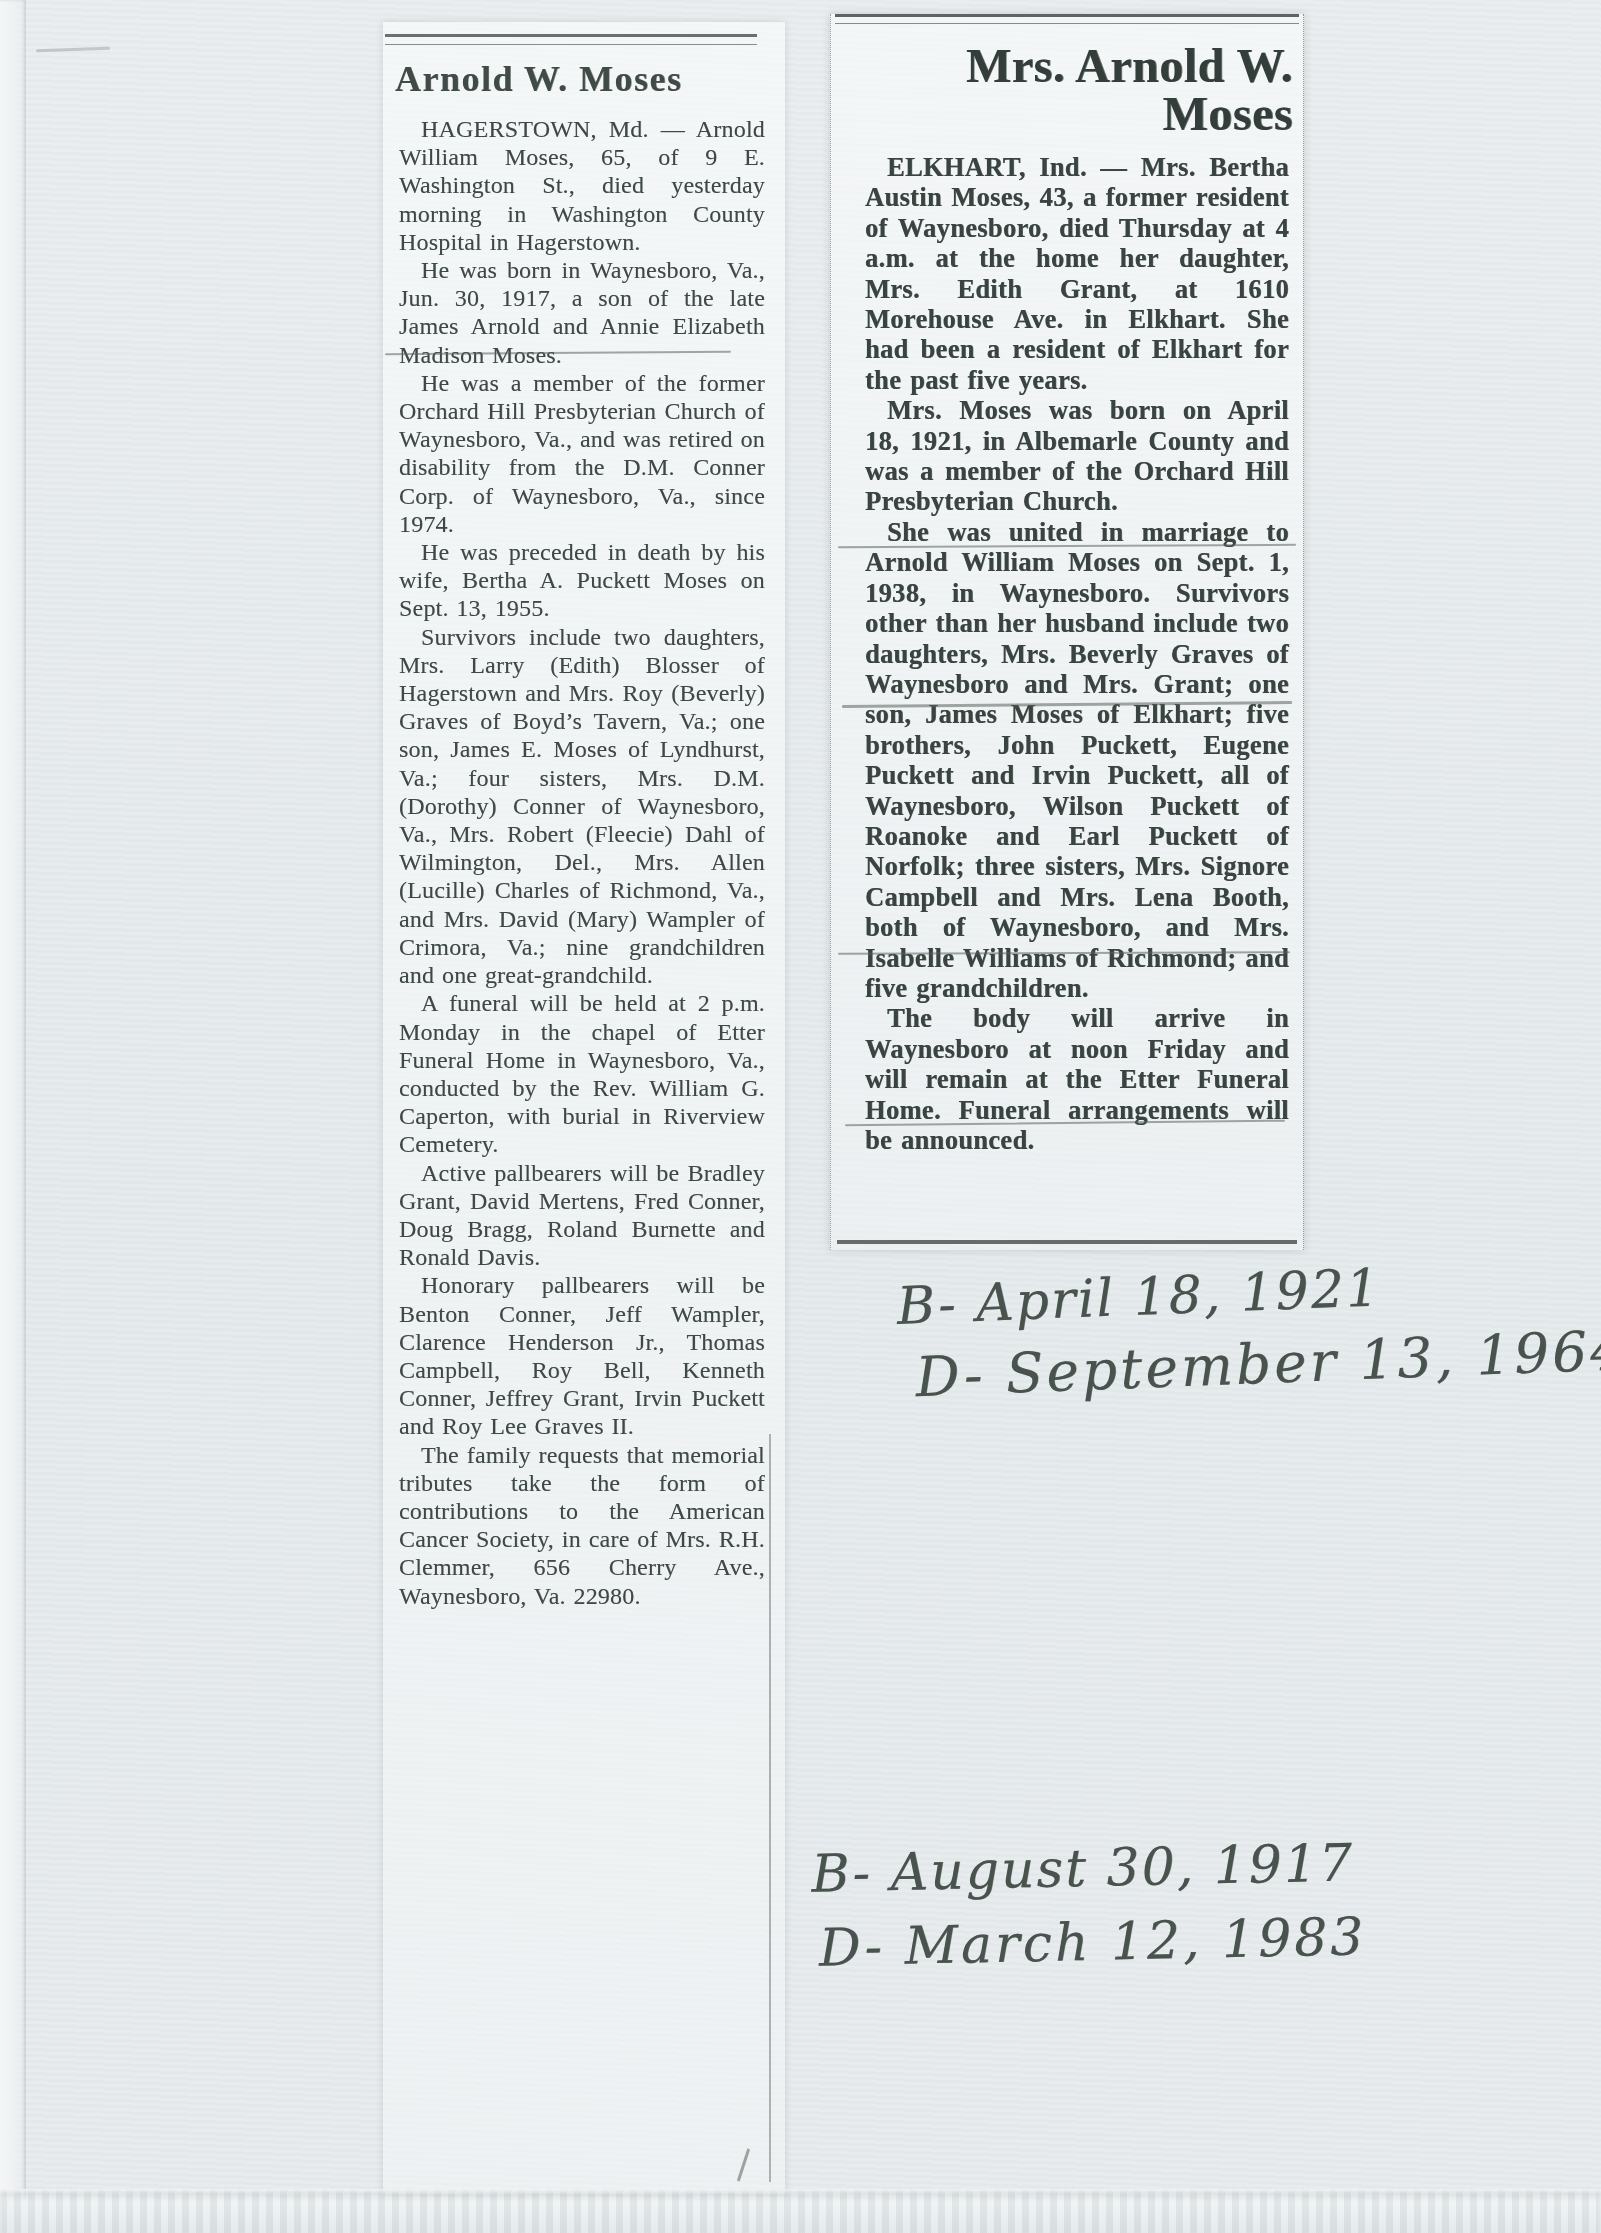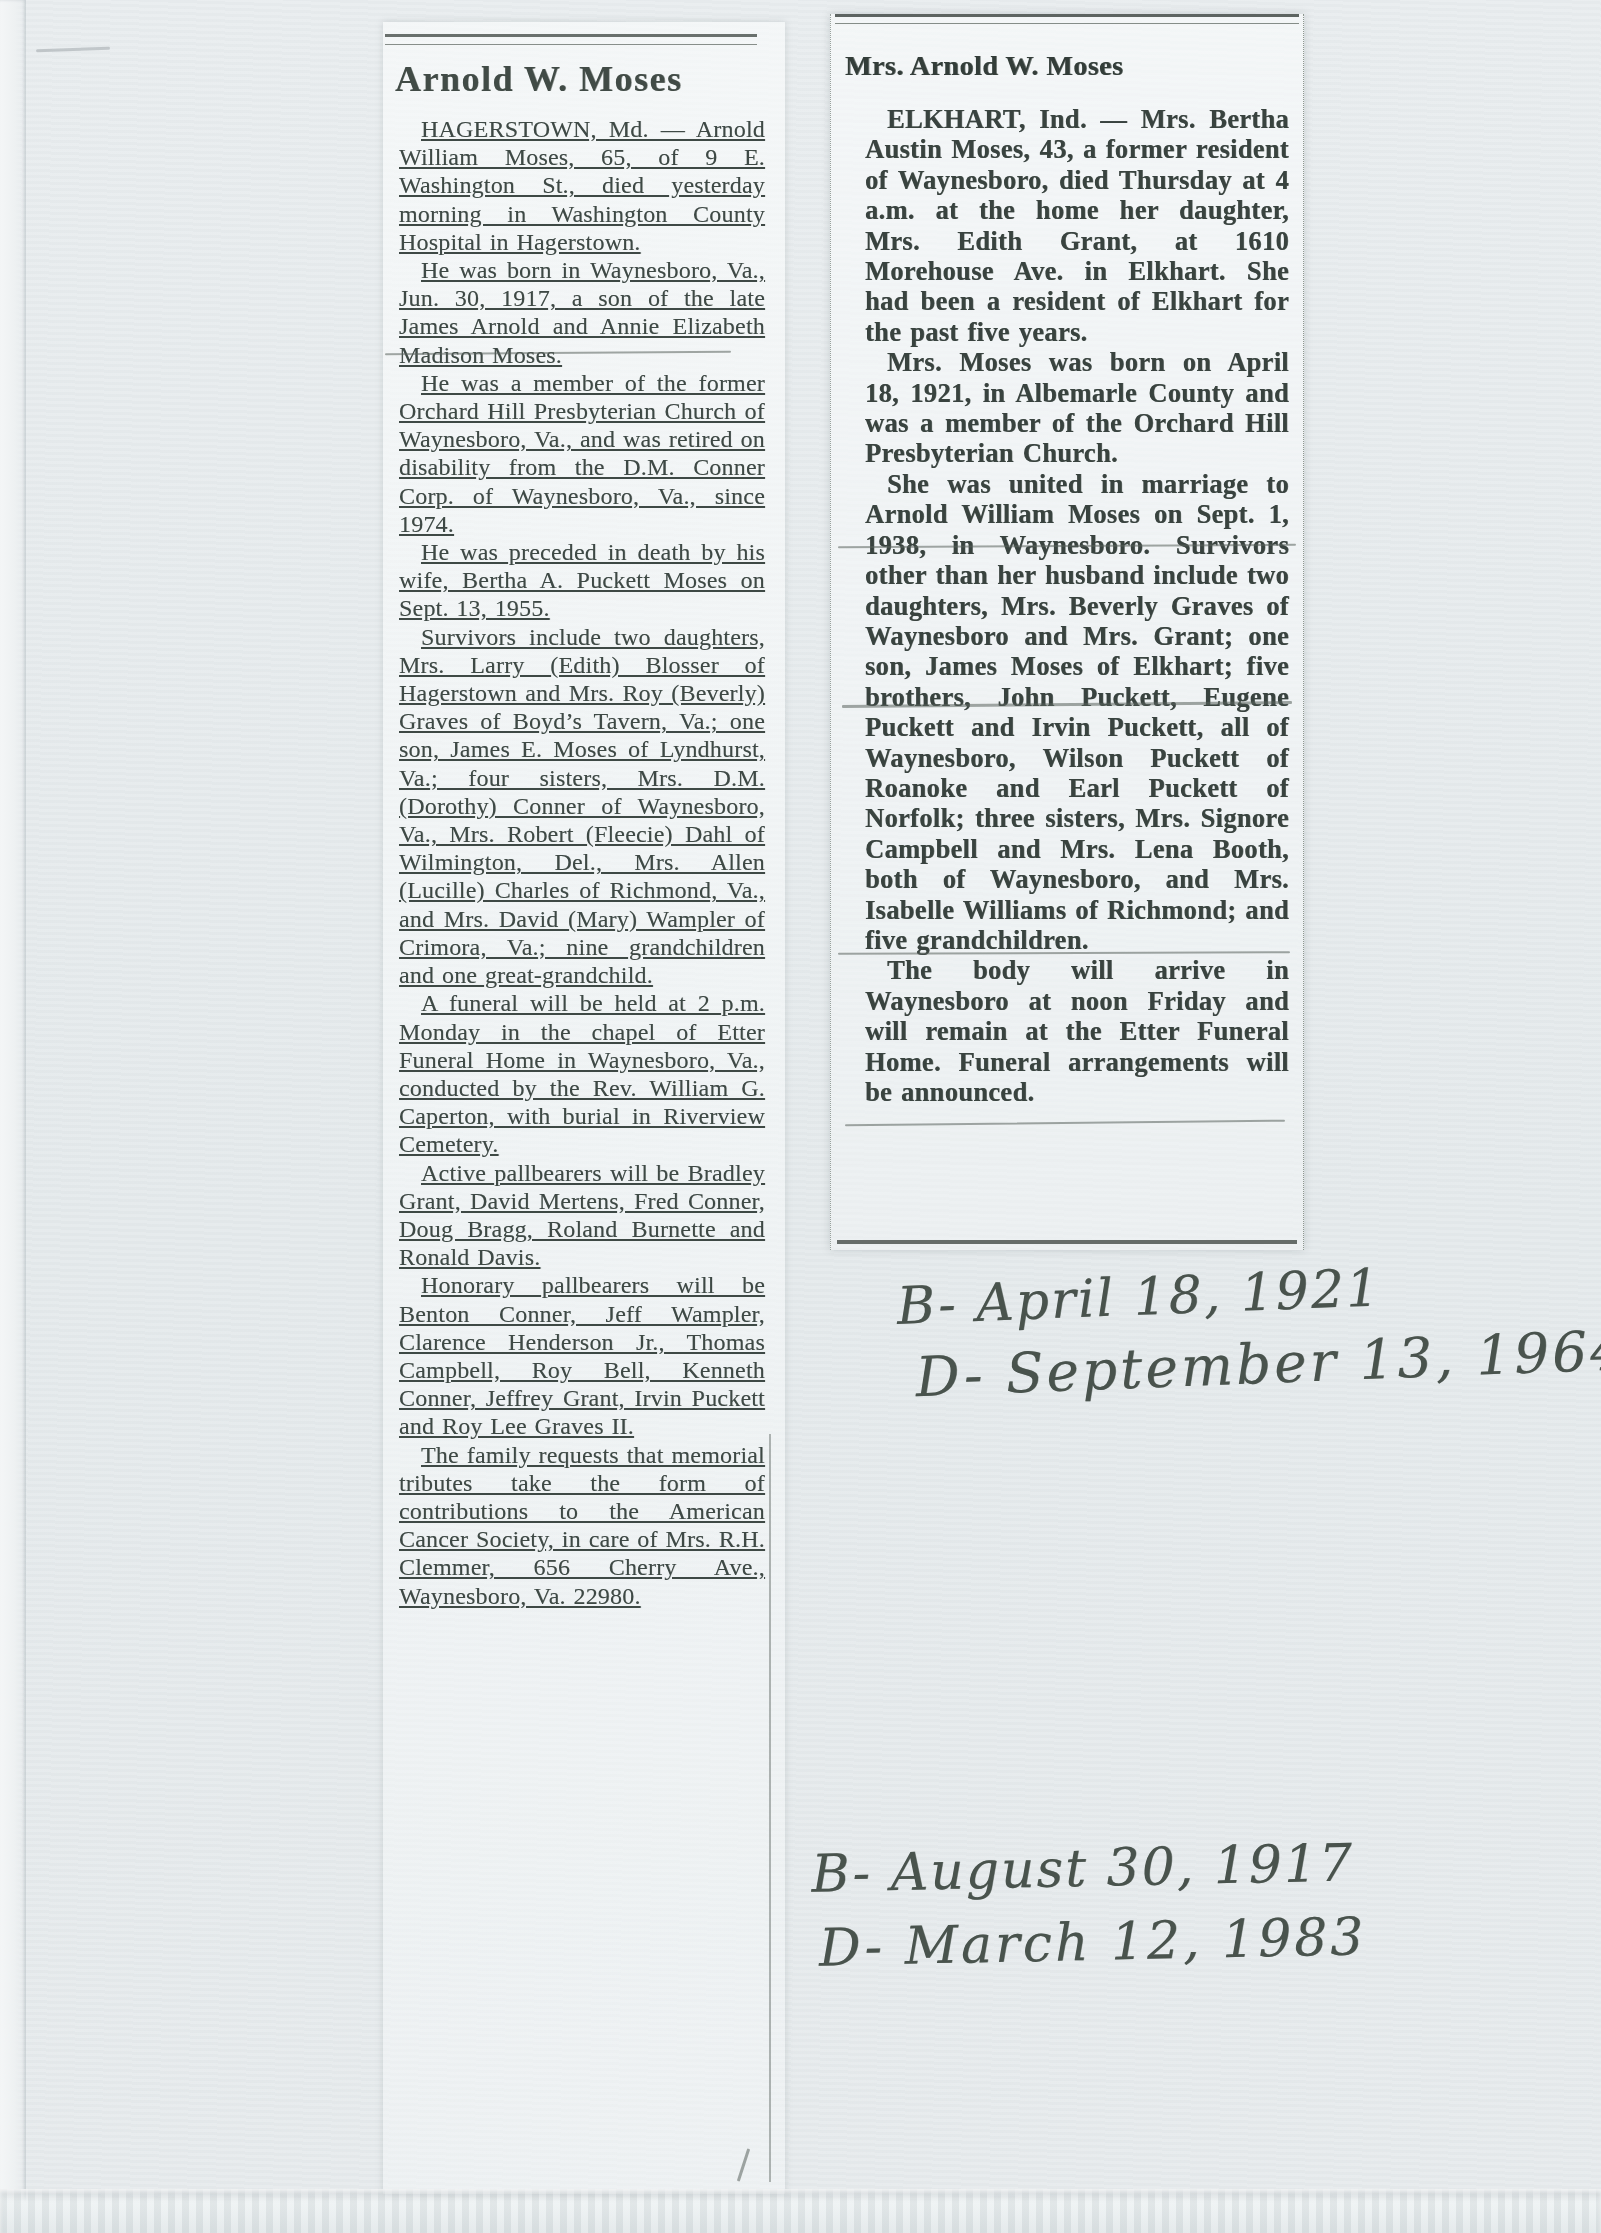--- a/index.html
+++ b/index.html
@@ -64,32 +64,32 @@
     font-size:36px; line-height:40px; font-weight:700;
     letter-spacing:1.5px; color:#414b46;
     text-shadow:0.6px 0 0 rgba(65,75,70,0.55);
   }
   .clip-left .body {
     margin:0 20px 0 16px;
     font-size:24px; line-height:28.2px;
     text-align:justify; color:#3e4945;
     letter-spacing:0.2px; word-spacing:1.5px;
     text-shadow:0.3px 0 0 rgba(62,73,69,0.35);
-    text-decoration:underline;
   }
   .clip-left .vert-rule {
     position:absolute; right:14px; top:1412px; height:748px; width:0;
     border-right:2px solid rgba(90,100,95,0.45);
   }
 
   .clip-right h1 {
     margin:18px 10px 14px 14px;
-    font-size:28px; line-height:48px; font-weight:700;
+    font-size:48px; line-height:48px; font-weight:700;
     letter-spacing:0.5px; color:#333d39;
     text-shadow:0.9px 0 0 rgba(51,61,57,0.7);
+    text-align:right;
   }
   .clip-right .body {
     margin:4px 14px 0 34px;
     font-size:26.5px; line-height:30.4px; font-weight:700;
     text-align:justify; color:#39433f;
     letter-spacing:0.3px; word-spacing:2px;
     text-shadow:0.5px 0 0 rgba(57,67,63,0.65);
   }
   .rule-bottom {
     position:absolute; left:6px; right:6px; bottom:6px;

